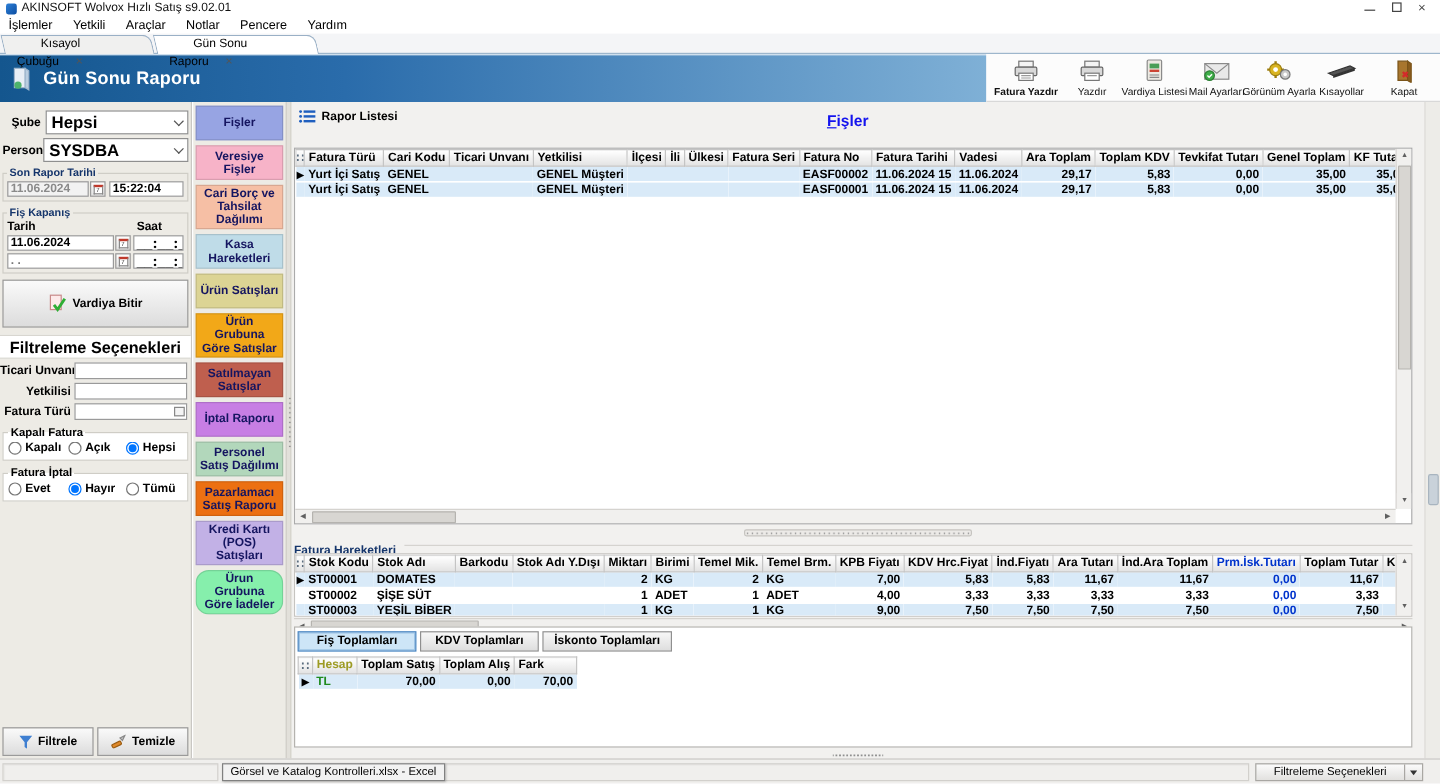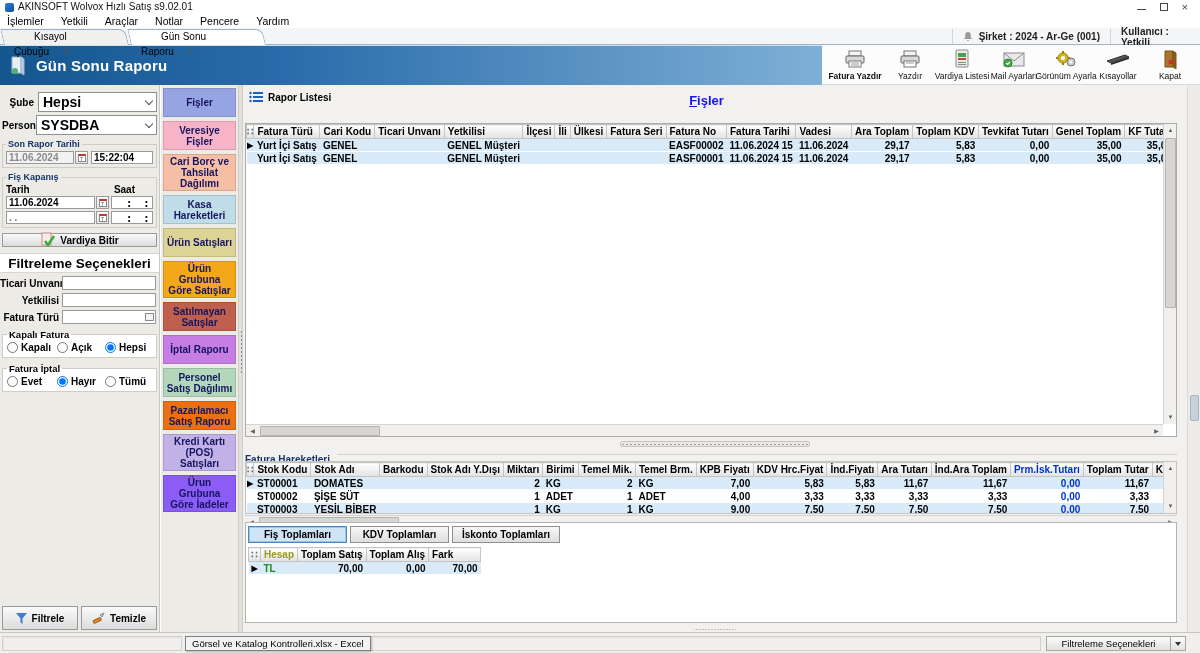--- a/index.html
+++ b/index.html
@@ -48,21 +48,21 @@
   .combo { flex:1; height:20px; background:#fff; border:1px solid #8f8f8f; display:flex; align-items:center; justify-content:space-between; padding:0 4px; }
   .combo .cval { font-size:14px; font-weight:bold; }
   .chev { width:6px; height:6px; border-right:1px solid #555; border-bottom:1px solid #555; transform:rotate(45deg); margin-top:-3px; }
   fieldset.lp-group { border:1px solid #cfcdc6; margin:4px 2px 0 2px; padding:2px 3px 3px 3px; }
   fieldset.lp-group legend { font-size:9px; font-weight:bold; color:#15356b; padding:0 2px; }
   .inp { background:#fff; border:1px solid #9a9a9a; height:13px; font-size:10px; font-weight:bold; display:flex; align-items:center; padding:0 2px; overflow:hidden; }
   .inp.gray { color:#8a8a8a; background:#f2f2f2; }
   .cal-btn { width:13px; height:13px; border:1px solid #9a9a9a; background:linear-gradient(#fdfdfd,#e3e3e3); margin-left:1px; display:flex; align-items:center; justify-content:center; cursor:pointer; }
   .cal-glyph { width:8px; height:8px; border:1px solid #888; border-top:2px solid #c0392b; font-size:5px; line-height:6px; text-align:center; color:#333; background:#fff; }
   .time-mask { width:42px; font-size:13px; letter-spacing:0;font-family:Liberation Serif, serif; }
-  #vardiya-btn { display:flex; align-items:center; justify-content:center; gap:5px; height:14px; margin:5px 2px 0 2px; border:1px solid #9a9a9a; background:linear-gradient(#fafafa,#dcdcdc); font-weight:bold; font-size:10px; cursor:pointer; }
+  #vardiya-btn { display:flex; align-items:center; justify-content:center; gap:5px; height:40px; margin:5px 2px 0 2px; border:1px solid #9a9a9a; background:linear-gradient(#fafafa,#dcdcdc); font-weight:bold; font-size:10px; cursor:pointer; }
   #filtre-heading { margin-top:6px; background:#fff; border-top:1px solid #d8d6d0; border-bottom:1px solid #d8d6d0; height:20px; line-height:20px; text-align:center; font-weight:bold; font-size:13.5px; }
   .field-row { display:flex; align-items:center; margin:3px 3px 0 0; }
   .field-row .f-lbl { width:62px; text-align:right; font-weight:bold; padding-right:3px; white-space:nowrap; }
   .field-row .f-inp { flex:1; position:relative; }
   .field-row input { width:100%; height:14px; border:1px solid #9a9a9a; font-size:10px; padding:0 2px; background:#fff; }
   .mini-btn { position:absolute; right:2px; top:3px; width:9px; height:8px; border:1px solid #888; background:#f4f4f4; cursor:pointer; }
   fieldset.radio-group { border:1px solid #cfcdc6; margin:5px 2px 0 2px; padding:2px 4px 4px 4px; background:#fff; }
   fieldset.radio-group legend { font-size:9.5px; font-weight:bold; padding:0 2px; }
   .radio-opts { display:flex; }
   .radio-opts label { display:flex; align-items:center; gap:3px; font-weight:bold; font-size:10px; cursor:pointer; }
@@ -163,31 +163,20 @@
   <span>Pencere</span>
   <span>Yardım</span>
 </div>
 
 <div id="tabrow">
   <div class="tab" id="tab1">
     <span>Kısayol Çubuğu</span><span class="tab-close">×</span>
   </div>
   <div class="tab active" id="tab2">
     <span>Gün Sonu Raporu</span><span class="tab-close">×</span>
-  </div>
-  <div id="tabrow-right">
-    <div class="tr-seg">
-      <svg id="bell-icon" width="10" height="11" viewBox="0 0 10 11">
-          <path d="M5 1 C3 1 2.2 2.5 2.2 4 L2.2 6.5 L1 8 L9 8 L7.8 6.5 L7.8 4 C7.8 2.5 7 1 5 1 Z M4 9 a1 1 0 0 0 2 0 Z" fill="#9a9a9a"></path>
-        </svg>
-      <span>Şirket : 2024 - Ar-Ge (001)</span>
-    </div>
-    <div class="tr-seg" style="width:90px;">
-      <span>Kullanıcı : Yetkili</span>
-    </div>
   </div>
 </div>
 
 <div id="header">
   <div id="header-title">
     <svg width="20" height="22" viewBox="0 0 20 22">
         <path d="M4 2 L13 2 L13 18 L4 18 Z" fill="#e8eef5" stroke="#9fb6cc"></path>
         <path d="M13 2 L16 4 L16 20 L13 18 Z" fill="#b9cde0" stroke="#9fb6cc"></path>
         <circle cx="7" cy="16" r="3" fill="#4db36b"></circle>
       </svg>
@@ -409,21 +398,21 @@
   <div class="rbtn" style="background: rgb(247, 179, 200);">Veresiye Fişler</div>
   <div class="rbtn" style="background: rgb(246, 191, 165);">Cari Borç ve Tahsilat Dağılımı</div>
   <div class="rbtn" style="background: rgb(191, 220, 232);">Kasa Hareketleri</div>
   <div class="rbtn" style="background: rgb(220, 212, 148);">Ürün Satışları</div>
   <div class="rbtn" style="background: rgb(242, 168, 24);">Ürün Grubuna Göre Satışlar</div>
   <div class="rbtn" style="background: rgb(191, 95, 78);">Satılmayan Satışlar</div>
   <div class="rbtn" style="background: rgb(199, 126, 228);">İptal Raporu</div>
   <div class="rbtn" style="background: rgb(178, 215, 187);">Personel Satış Dağılımı</div>
   <div class="rbtn" style="background: rgb(236, 112, 18);">Pazarlamacı Satış Raporu</div>
   <div class="rbtn" style="background: rgb(194, 177, 230);">Kredi Kartı (POS) Satışları</div>
-  <div class="rbtn" style="background: #8b5cf6;">Ürun Grubuna Göre İadeler</div>
+  <div class="rbtn" style="background: #86efac; border-radius: 11px;">Ürun Grubuna Göre İadeler</div>
 </div>
 <div id="vsplit">
     <i></i>
   </div>
 
 <div id="mainpanel">
   <div id="mp-top">
     <div id="rapor-listesi">
       <svg width="14" height="12" viewBox="0 0 14 12">
           <circle cx="1.5" cy="2" r="1.2" fill="#1f5fbf"></circle>

